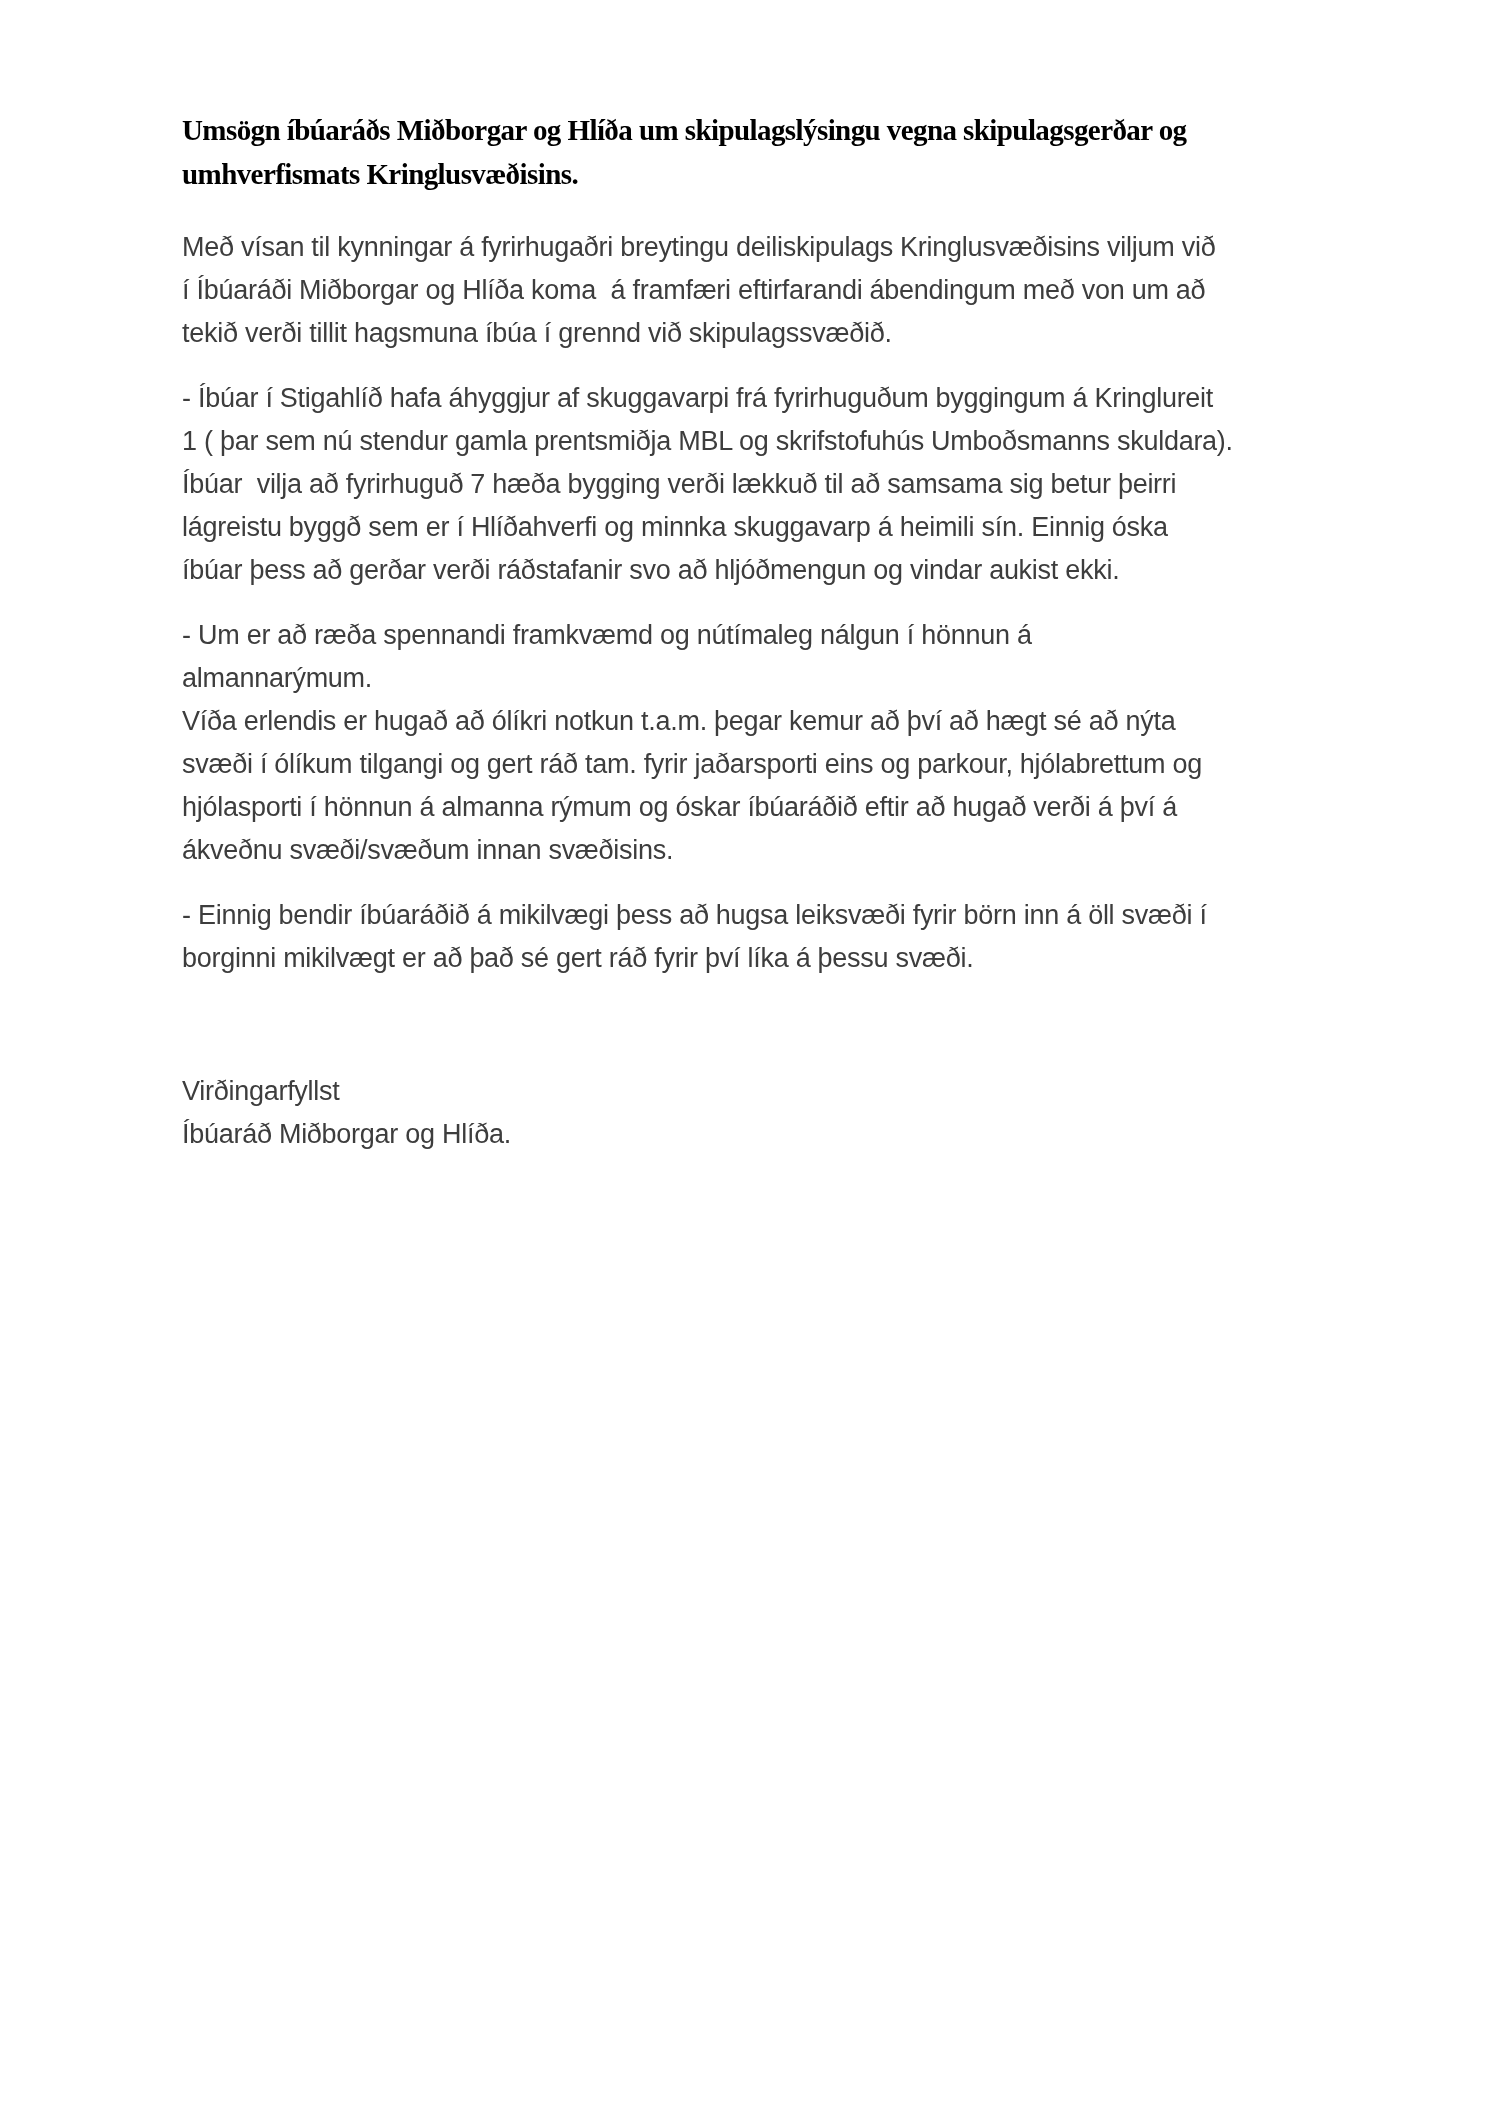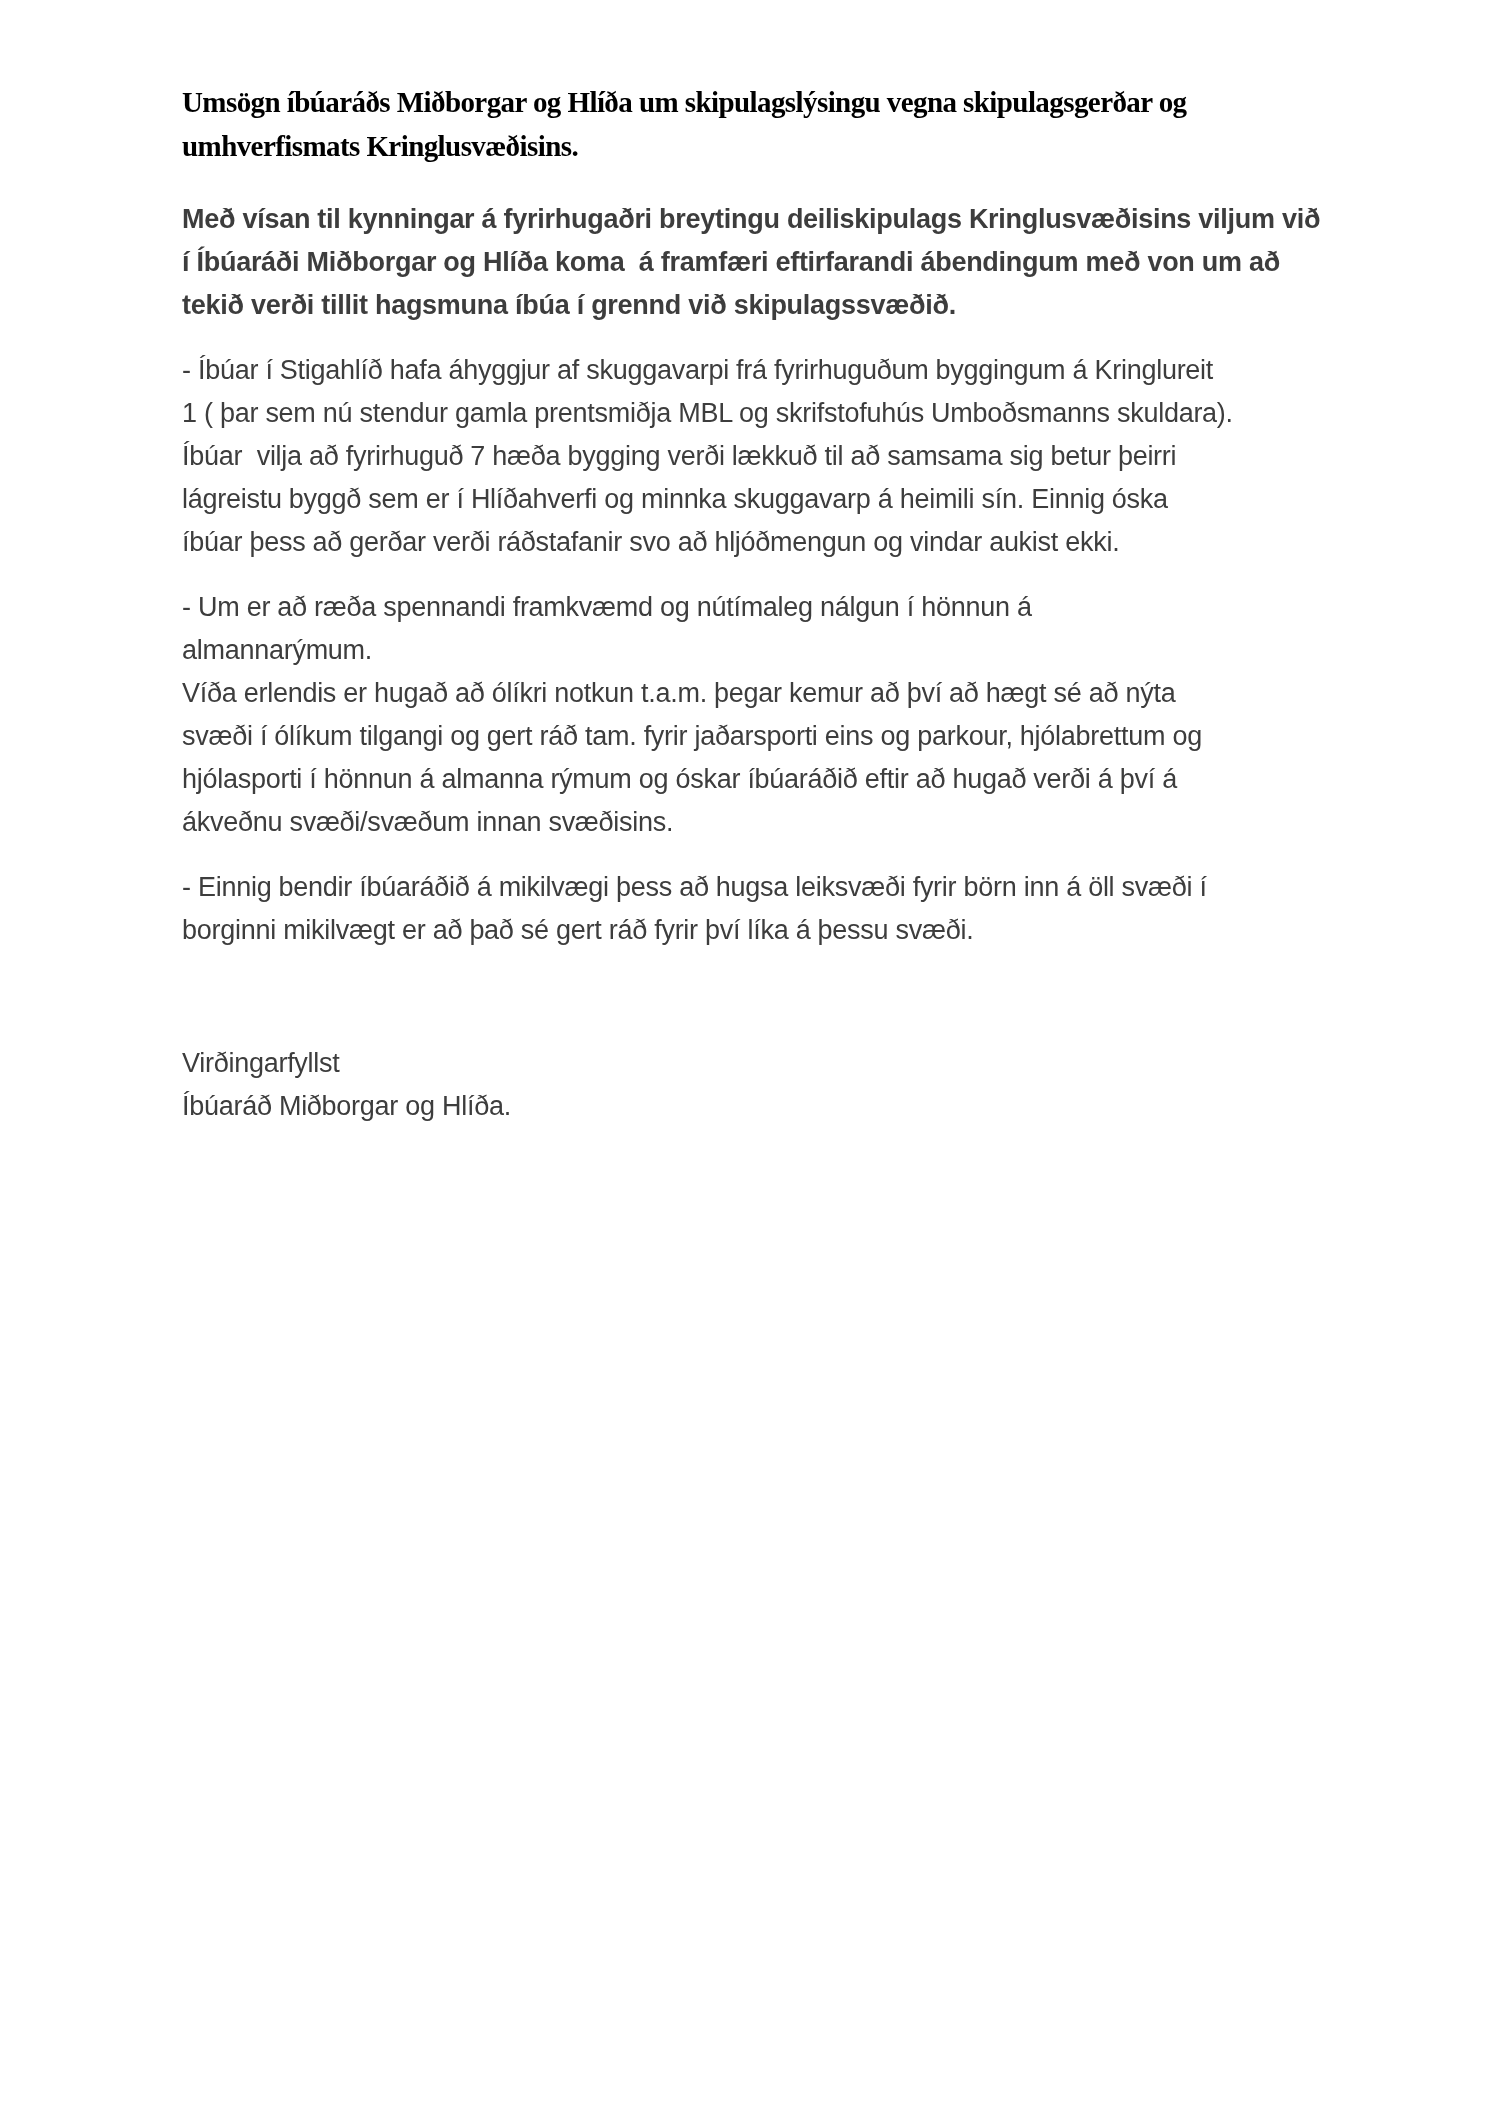--- a/index.html
+++ b/index.html
@@ -6,21 +6,21 @@
     margin: 0;
     padding: 0;
     background: #ffffff;
   }
   .page {
     position: relative;
     width: 1500px;
     height: 2122px;
     background: #ffffff;
     box-sizing: border-box;
-    padding: 80px 180px 0 182px;
+    padding: 108px 180px 0 182px;
     overflow: hidden;
     font-family: "Liberation Sans", "DejaVu Sans", sans-serif;
     border-radius: 30px;
   }
   .doc-title {
     margin: 0 0 0 0;
     width: 1260px;
     font-family: "Liberation Serif", "DejaVu Serif", serif;
     font-weight: bold;
     font-size: 29px;
@@ -42,21 +42,20 @@
     margin: 22px 0 0 0;
     width: 1260px;
     font-size: 27px;
     line-height: 43px;
     letter-spacing: -0.01em;
     color: #3d3d3d;
     white-space: pre-wrap;
   }
   .first-paragraph {
     margin-top: 30px;
-    font-weight: bold;
   }
   .closing-block {
     margin-top: 90px;
   }
 </style>
 </head>
 <body>
 
 <div class="page">
 

